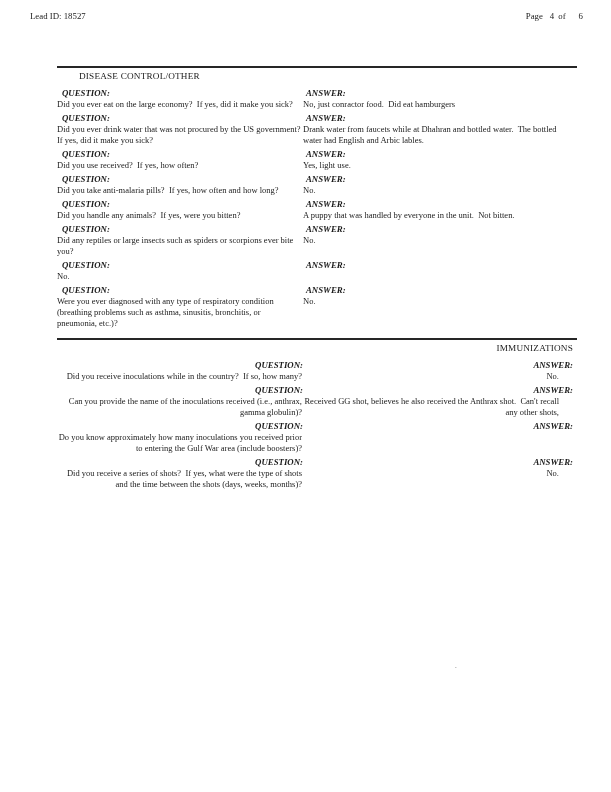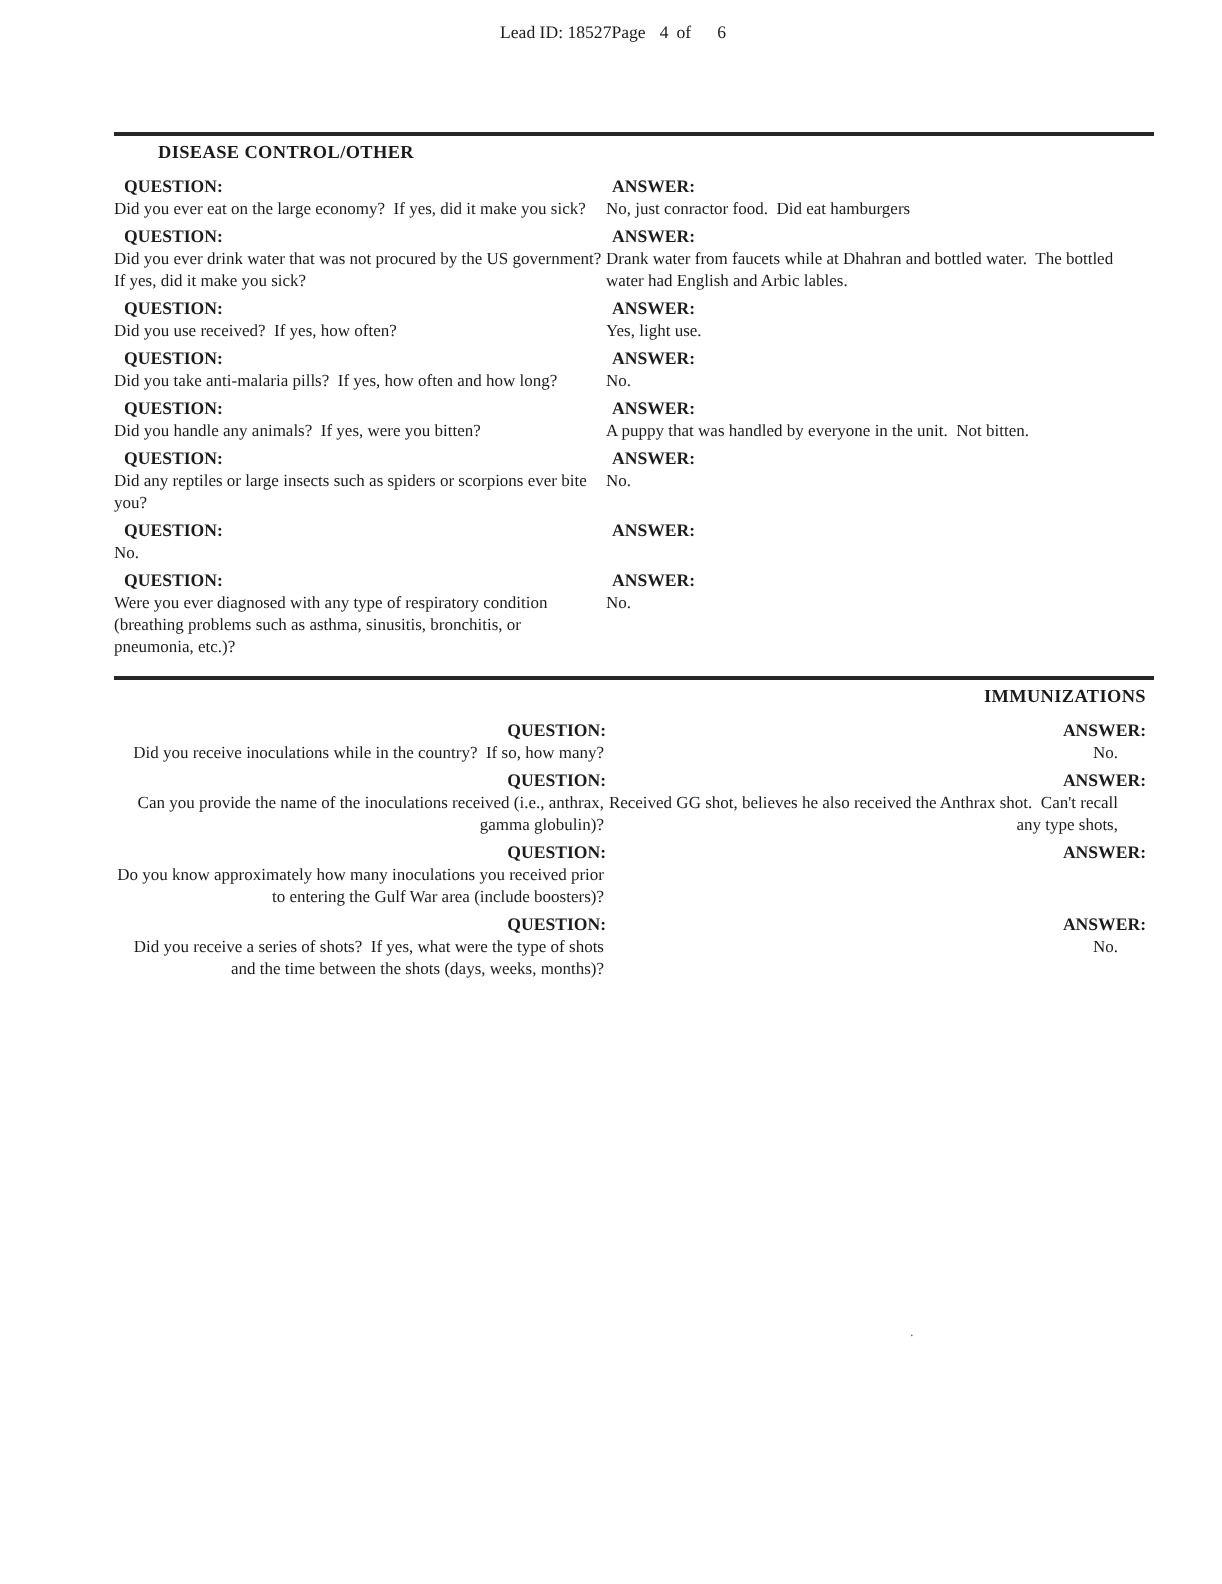--- a/index.html
+++ b/index.html
@@ -9,52 +9,53 @@
     font-family: "Liberation Serif", serif;
     color: #1b1b1b;
     position: relative;
     overflow: hidden;
   }
   .page { position: absolute; inset: 0; background: #fff; }
 
   
   .hdr {
     position: absolute; top: 11px; left: 30px; right: 28px;
-    display: flex; justify-content: center;
+    display: flex; justify-content: space-between;
     font-size: 8.8px; line-height: 10px;
   }
   .pageinfo span { display: inline-block; }
   .pg-num   { margin-left: 7px;  }
   .pg-of    { margin-left: 4px;  }
   .pg-total { margin-left: 13px; }
 
   
   .content { position: absolute; left: 57px; top: 66px; width: 516px; }
 
   .section { margin: 0; }
   .section + .section { margin-top: 9px; text-align: right; }
   .rule {
     height: 2px; width: 520px;
     background: #262626;
     margin: 0 0 3px 0;
   }
   .section-title {
-    font-size: 9.2px; font-weight: bold;
+    font-size: 9.2px; font-weight: normal;
     letter-spacing: 0.2px;
     margin: 0 0 5px 0; line-height: 11px; padding-left: 22px;
   }
 
   .pair {
     display: grid;
     grid-template-columns: 246px 270px;
     margin-bottom: 2px;
   }
   .qlabel, .alabel {
     font-weight: bold; font-size: 8.8px; line-height: 11px;
     margin-top: 1px;
+    font-style: italic;
   }
   .qlabel { padding-left: 5px; }
   .alabel { padding-left: 3px; }
   .qtext, .atext {
     font-size: 8.5px; line-height: 11px;
     white-space: pre-wrap;
   }
   .qtext { padding-right: 1px; }
   .atext { max-width: 256px; }
 
@@ -144,21 +145,21 @@
     <div class="qlabel">QUESTION:</div>
     <div class="alabel">ANSWER:</div>
     <div class="qtext">Did you receive inoculations while in the country?  If so, how many?</div>
     <div class="atext">No.</div>
   </div>
 
   <div class="pair">
     <div class="qlabel">QUESTION:</div>
     <div class="alabel">ANSWER:</div>
     <div class="qtext">Can you provide the name of the inoculations received (i.e., anthrax, gamma globulin)?</div>
-    <div class="atext">Received GG shot, believes he also received the Anthrax shot.  Can't recall any type shots,</div>
+    <div class="atext">Received GG shot, believes he also received the Anthrax shot.  Can't recall any other shots,</div>
   </div>
 
   <div class="pair">
     <div class="qlabel">QUESTION:</div>
     <div class="alabel">ANSWER:</div>
     <div class="qtext">Do you know approximately how many inoculations you received prior to entering the Gulf War area (include boosters)?</div>
   </div>
 
   <div class="pair">
     <div class="qlabel">QUESTION:</div>

